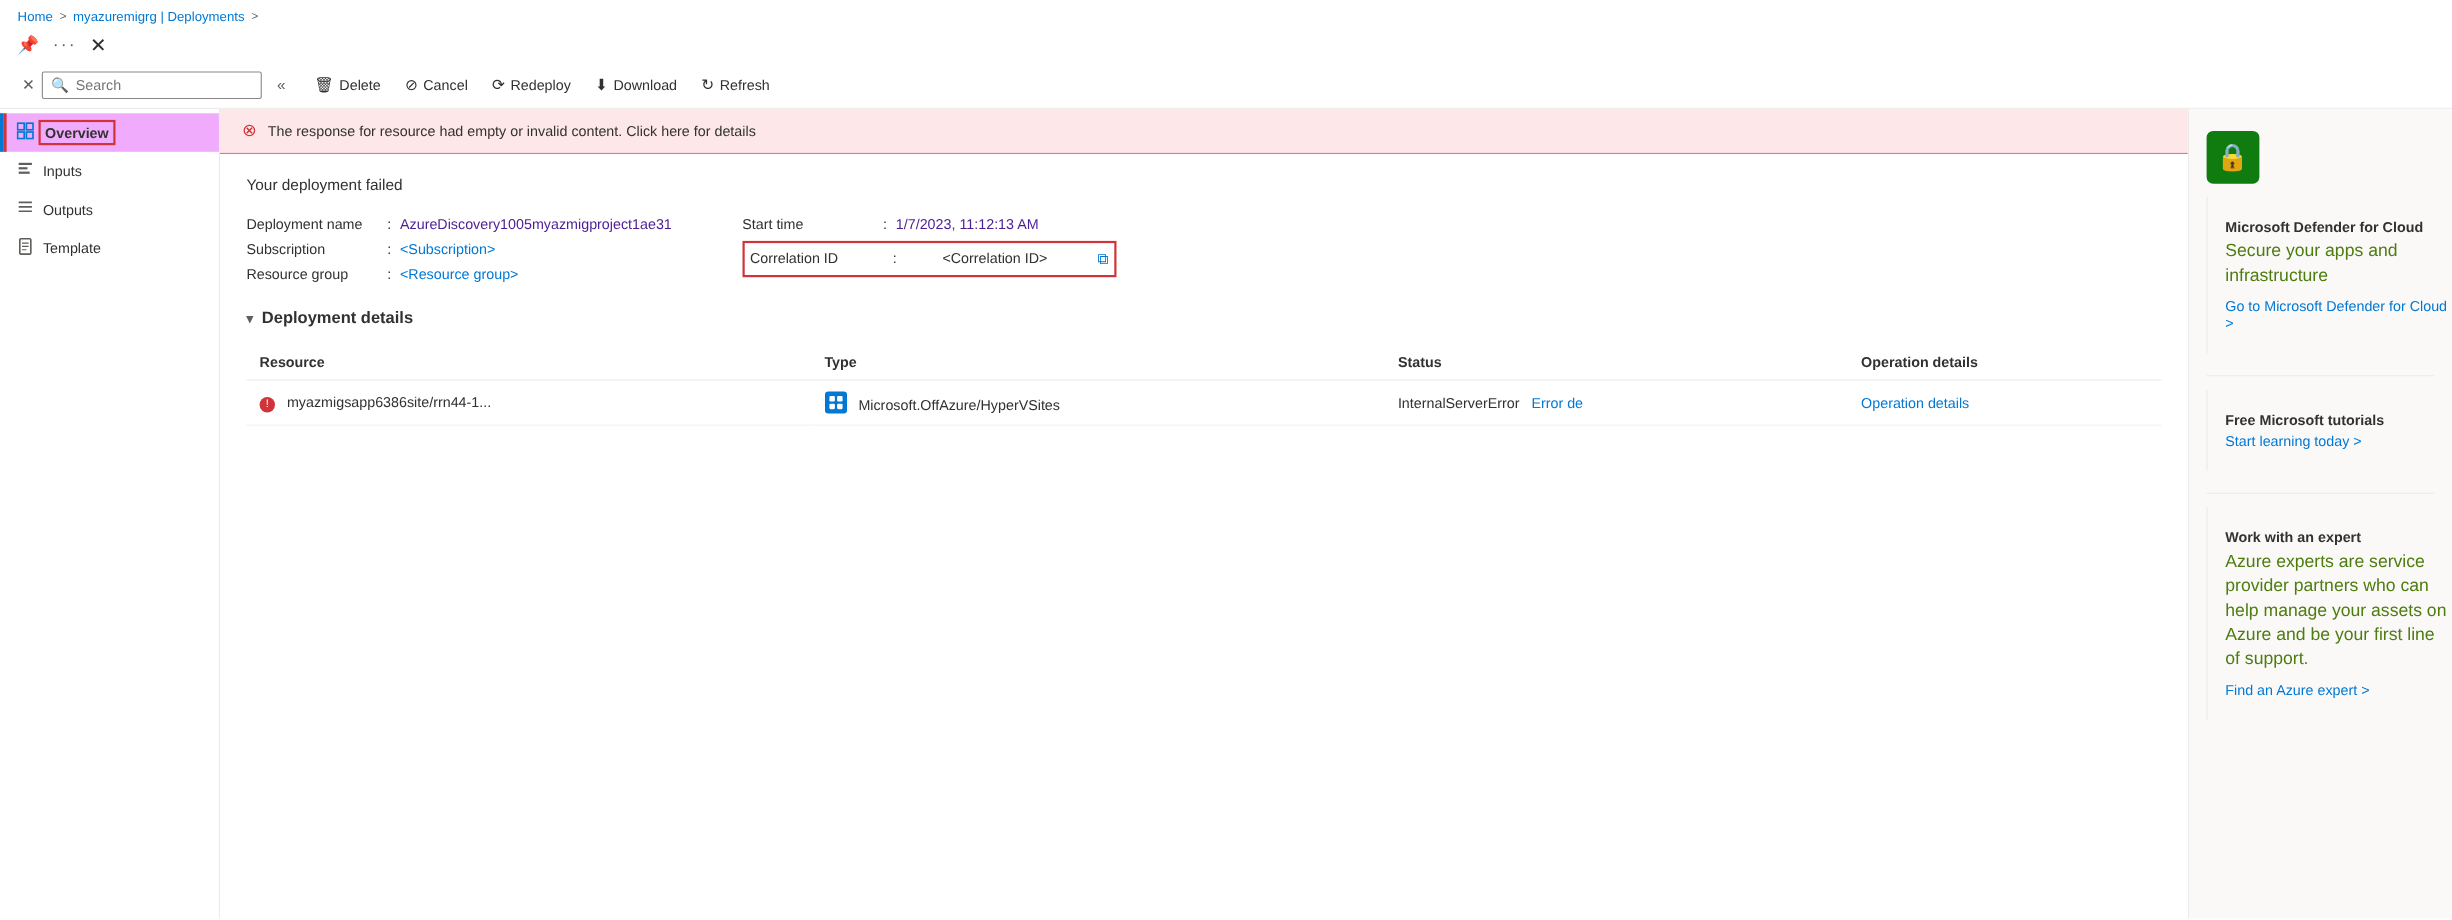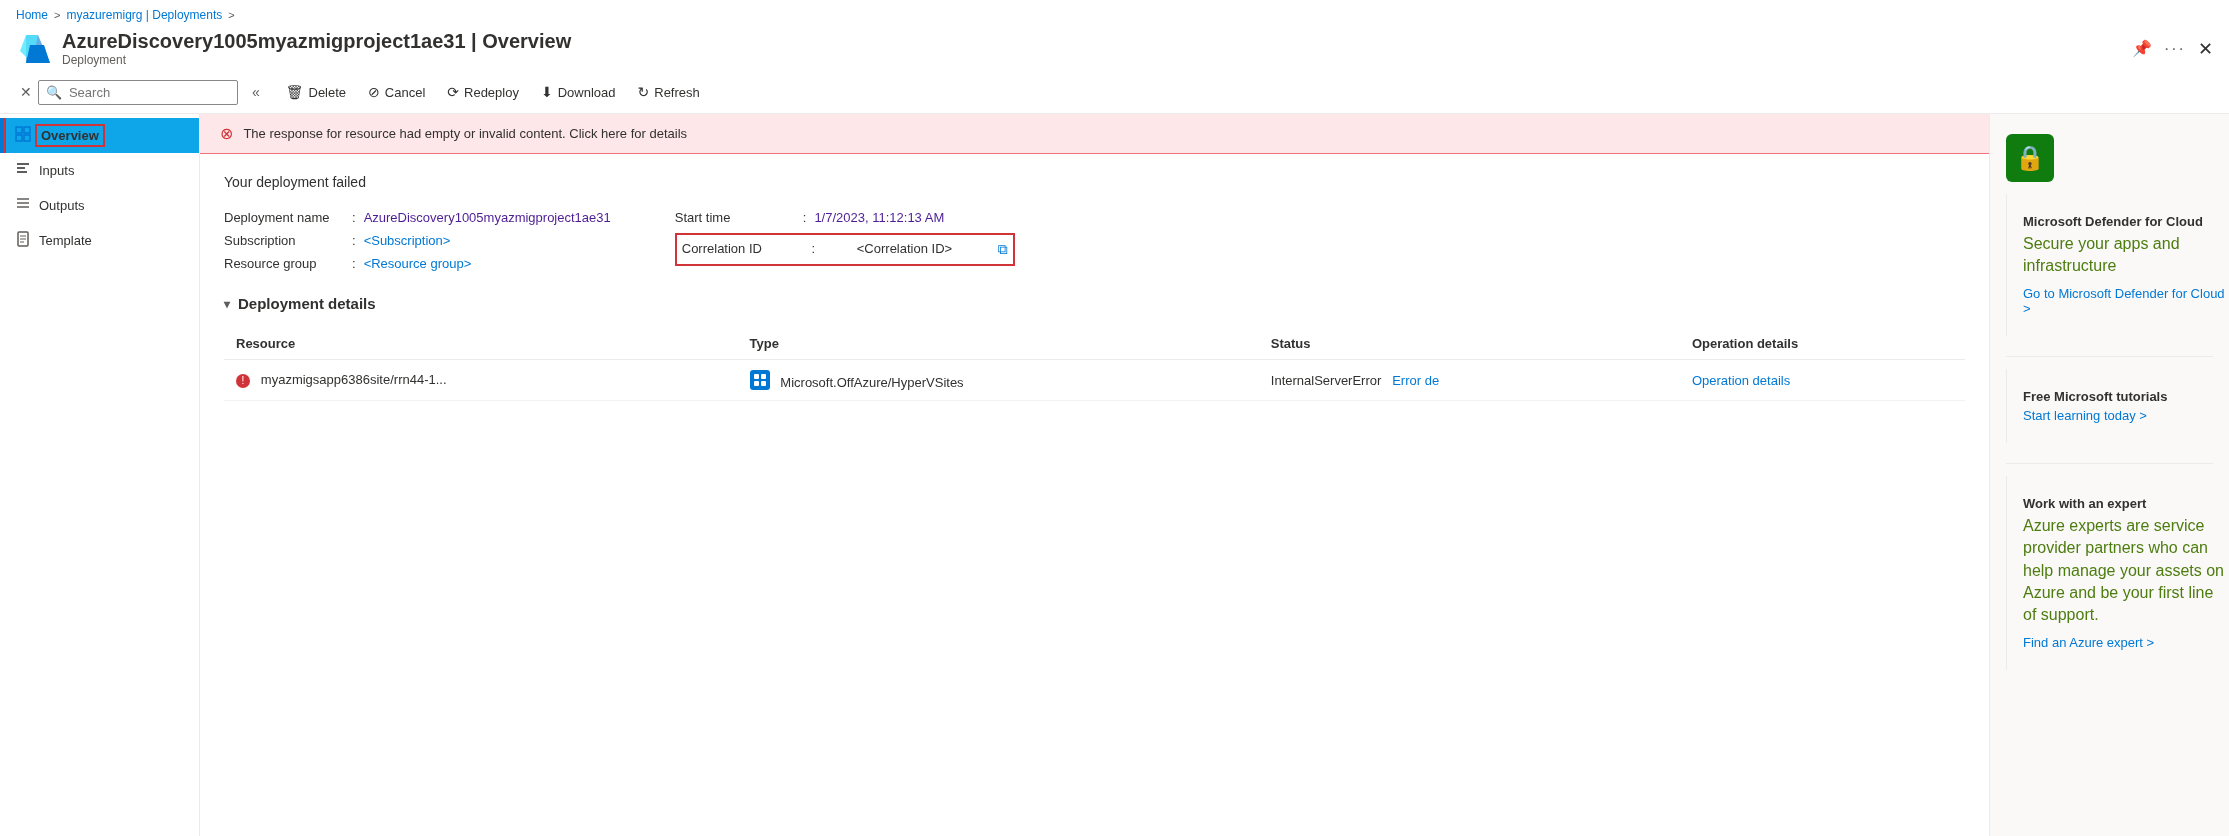--- a/index.html
+++ b/index.html
@@ -63,21 +63,21 @@
       border-right: 1px solid #edebe9;
       padding-top: 4px;
     }
     .sidebar-item {
       display: flex; align-items: center; gap: 8px;
       padding: 8px 12px;
       cursor: pointer; font-size: 13px; color: #323130;
       border-left: 3px solid transparent;
     }
     .sidebar-item.active {
-      background: #0ea5e9;
+      background: #f0abfc;
       border-left: 3px solid #0078d4;
       font-weight: 600;
     }
     .sidebar-icon { font-size: 14px; width: 16px; text-align: center; }
 
     
     .content-area {
       flex: 1; overflow-y: auto; padding: 0;
     }
 
@@ -181,33 +181,20 @@
 <body>
 
 <div class="breadcrumb">
   <a href="#">Home</a>
   <span class="breadcrumb-sep">&gt;</span>
   <a href="#">myazuremigrg | Deployments</a>
   <span class="breadcrumb-sep">&gt;</span>
 </div>
 
 <div class="page-header">
-  <div class="page-header-left">
-    <div class="azure-logo">
-      <svg width="36" height="36" viewBox="0 0 36 36">
-        <polygon points="10,4 22,4 34,32 10,32" fill="#0078d4" opacity="0.6"></polygon>
-        <polygon points="10,4 22,4 16,32 4,20" fill="#50e6ff" opacity="0.8"></polygon>
-        <polygon points="14,14 28,14 34,32 10,32" fill="#0078d4"></polygon>
-      </svg>
-    </div>
-    <div class="page-title-block">
-      <div class="page-title">AzureDiscovery1005myazmigproject1ae31 | Overview</div>
-      <div class="page-subtitle">Deployment</div>
-    </div>
-  </div>
   <div class="header-actions">
     <span class="pin-icon">📌</span>
     <span class="dots-icon">···</span>
     <span class="close-icon">✕</span>
   </div>
 </div>
 
 <div class="toolbar">
   <div class="toolbar-left">
     <span class="collapse-btn">✕</span>

